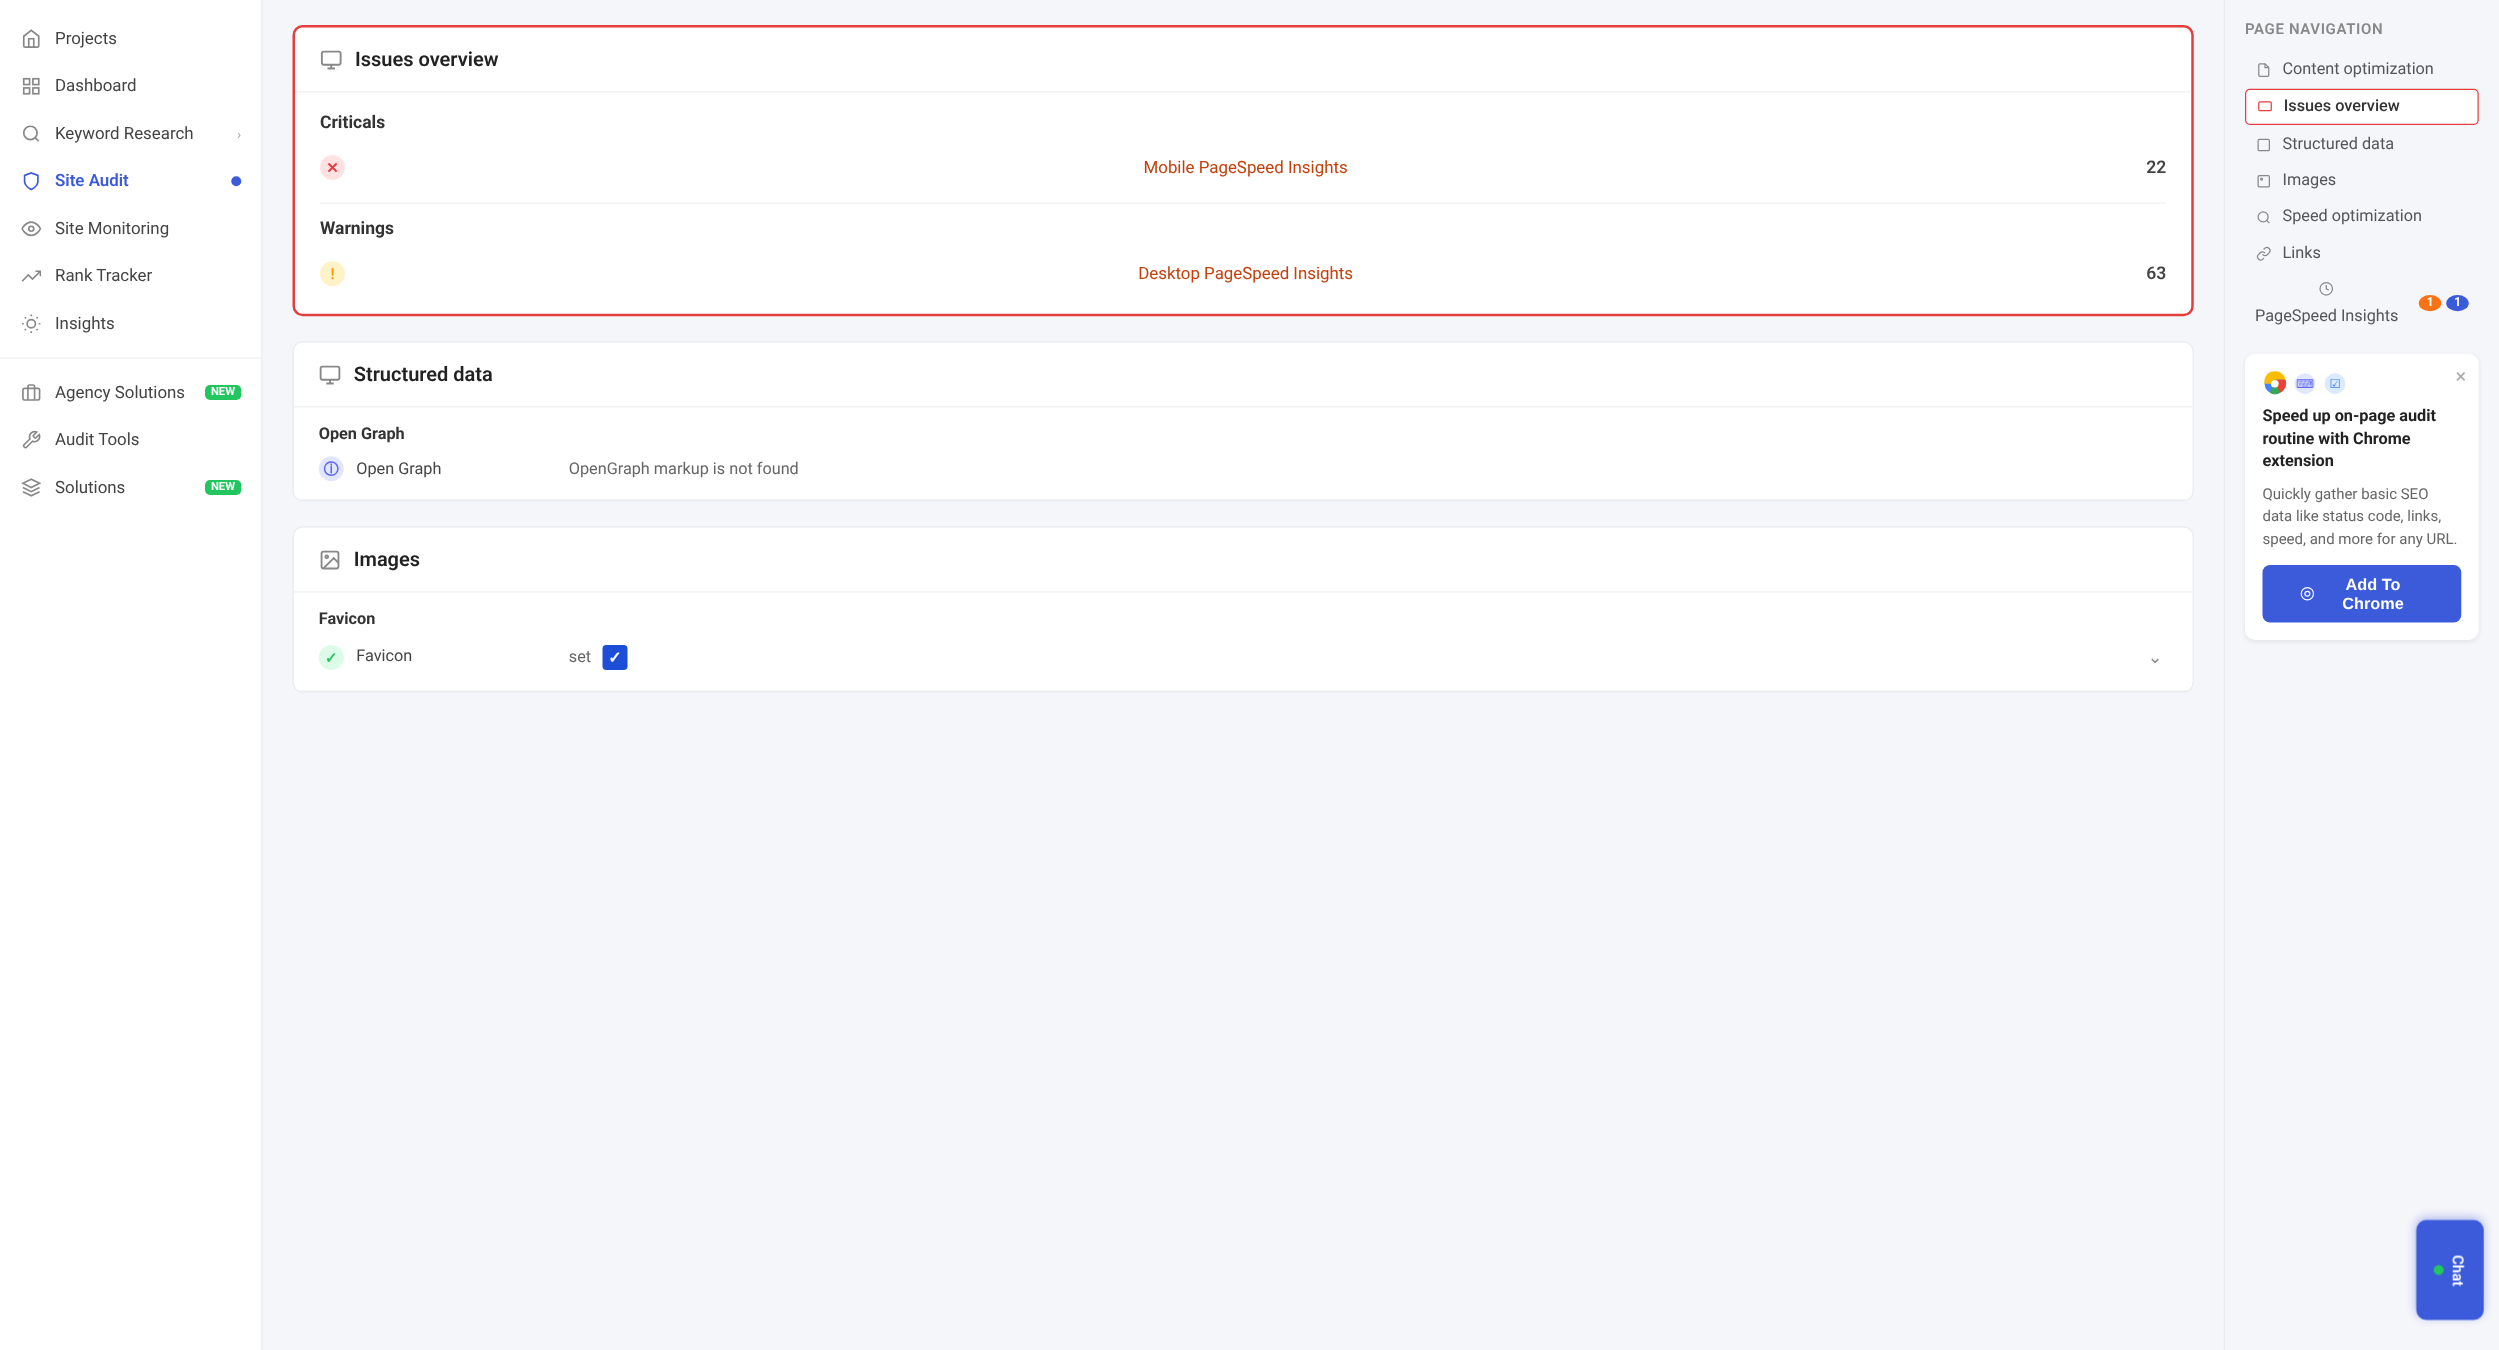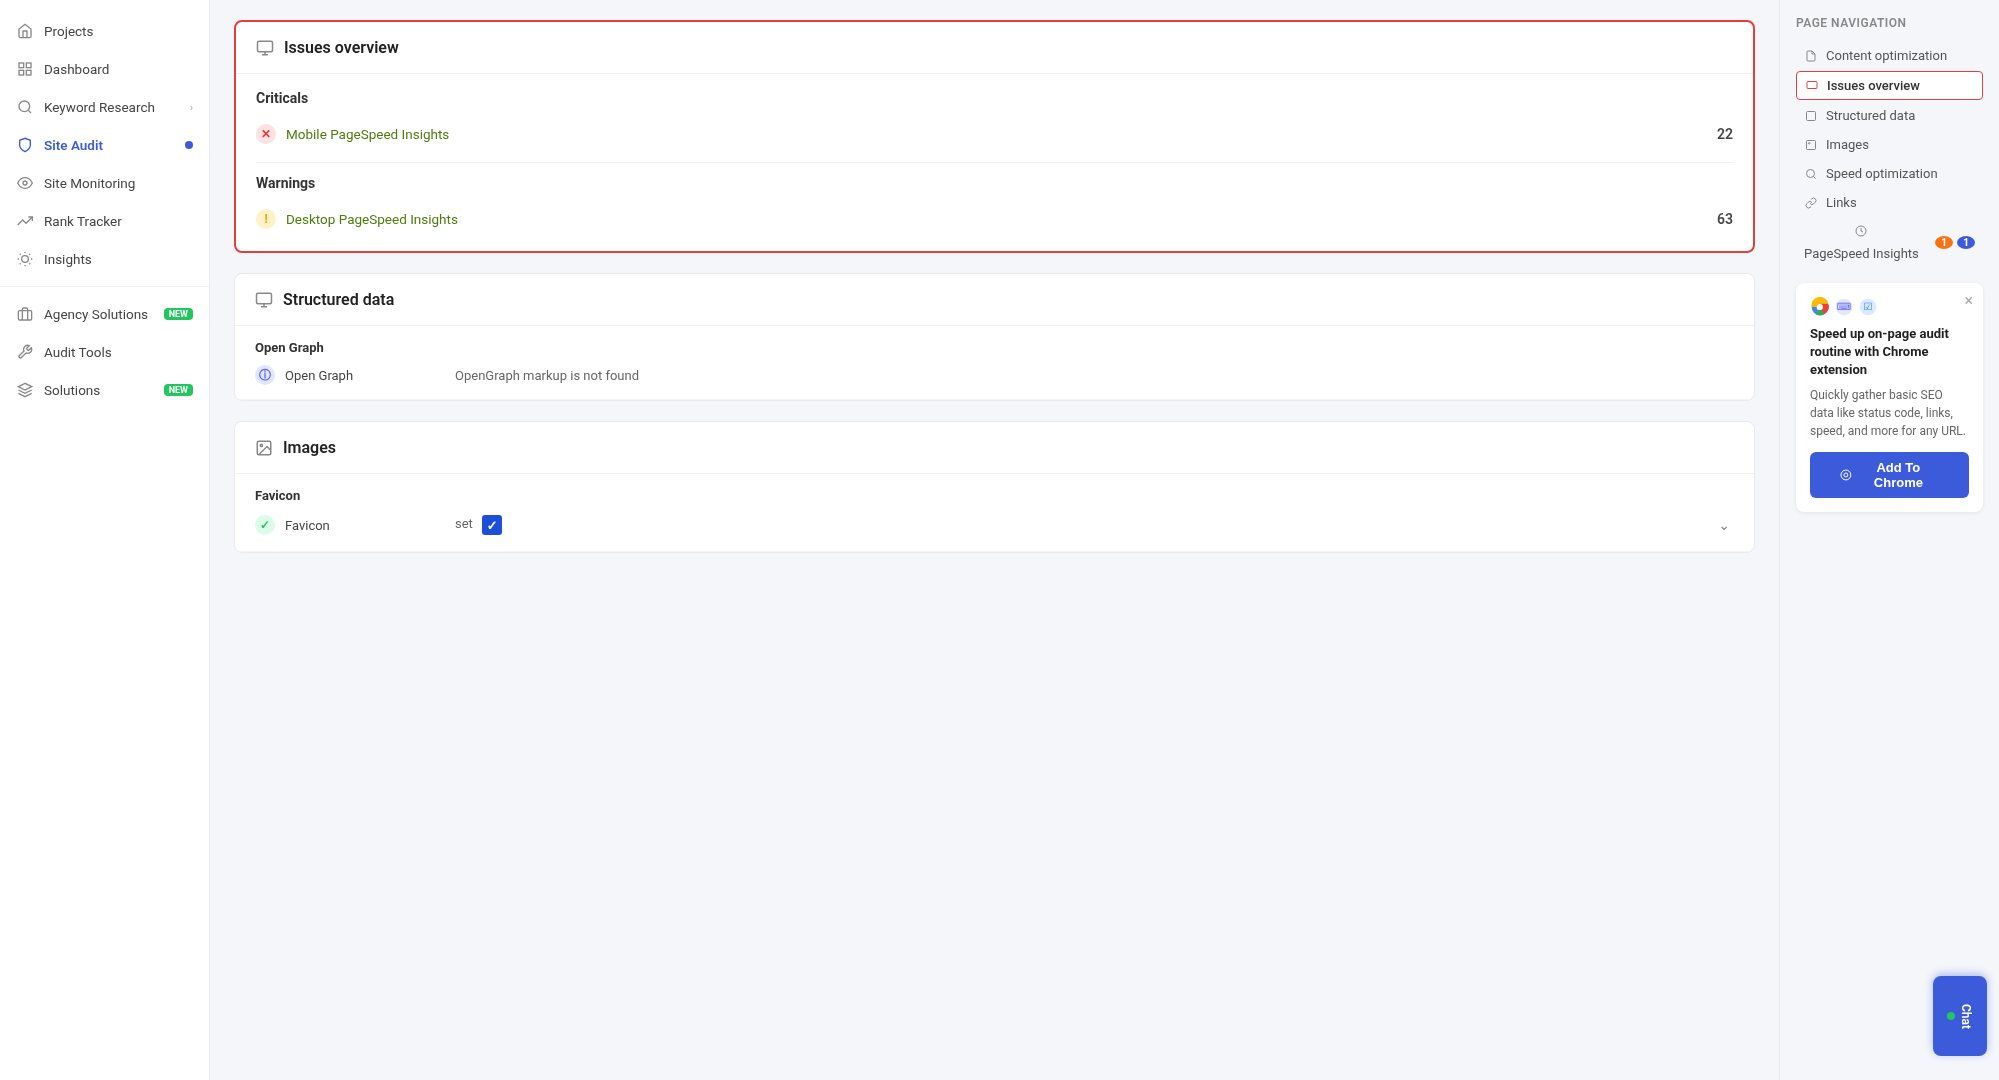--- a/index.html
+++ b/index.html
@@ -41,21 +41,21 @@
     .section-card { background: #fff; border-radius: 8px; border: 1px solid #e8eaf0; margin-bottom: 20px; overflow: hidden; }
     .section-card.highlighted { border: 2px solid #e53e3e; }
     .section-header { display: flex; align-items: center; gap: 10px; padding: 16px 20px; border-bottom: 1px solid #f0f0f0; }
     .section-title { font-size: 16px; font-weight: 600; color: #222; }
     .section-icon { color: #888; }
 
     .issues-content { padding: 16px 20px; }
     .issues-sub-title { font-size: 14px; font-weight: 700; color: #333; margin-bottom: 12px; }
     .issue-row { display: flex; align-items: center; gap: 10px; padding: 6px 0; }
     .issue-divider { height: 1px; background: #f0f0f0; margin: 12px 0; }
-    .issue-label { flex: 1; font-size: 13.5px; color: #4d7c0f; }
+    .issue-label { flex: 1; font-size: 13.5px; color: #c2410c; text-align: center; }
     .issue-count { font-size: 14px; color: #444; font-weight: 600; }
 
     
     .status-error { width: 20px; height: 20px; border-radius: 50%; background: #fee2e2; display: flex; align-items: center; justify-content: center; color: #e53e3e; font-size: 12px; font-weight: 700; flex-shrink: 0; }
     .status-warn { width: 20px; height: 20px; border-radius: 50%; background: #fef3c7; display: flex; align-items: center; justify-content: center; color: #f59e0b; font-size: 12px; font-weight: 700; flex-shrink: 0; }
     .status-ok { width: 20px; height: 20px; border-radius: 50%; background: #dcfce7; display: flex; align-items: center; justify-content: center; color: #22c55e; font-size: 12px; font-weight: 700; flex-shrink: 0; }
     .status-info { width: 20px; height: 20px; border-radius: 50%; background: #e0e7ff; display: flex; align-items: center; justify-content: center; color: #6366f1; font-size: 12px; font-weight: 700; flex-shrink: 0; }
 
     
     .sub-section { padding: 14px 20px; border-bottom: 1px solid #f5f5f5; }

